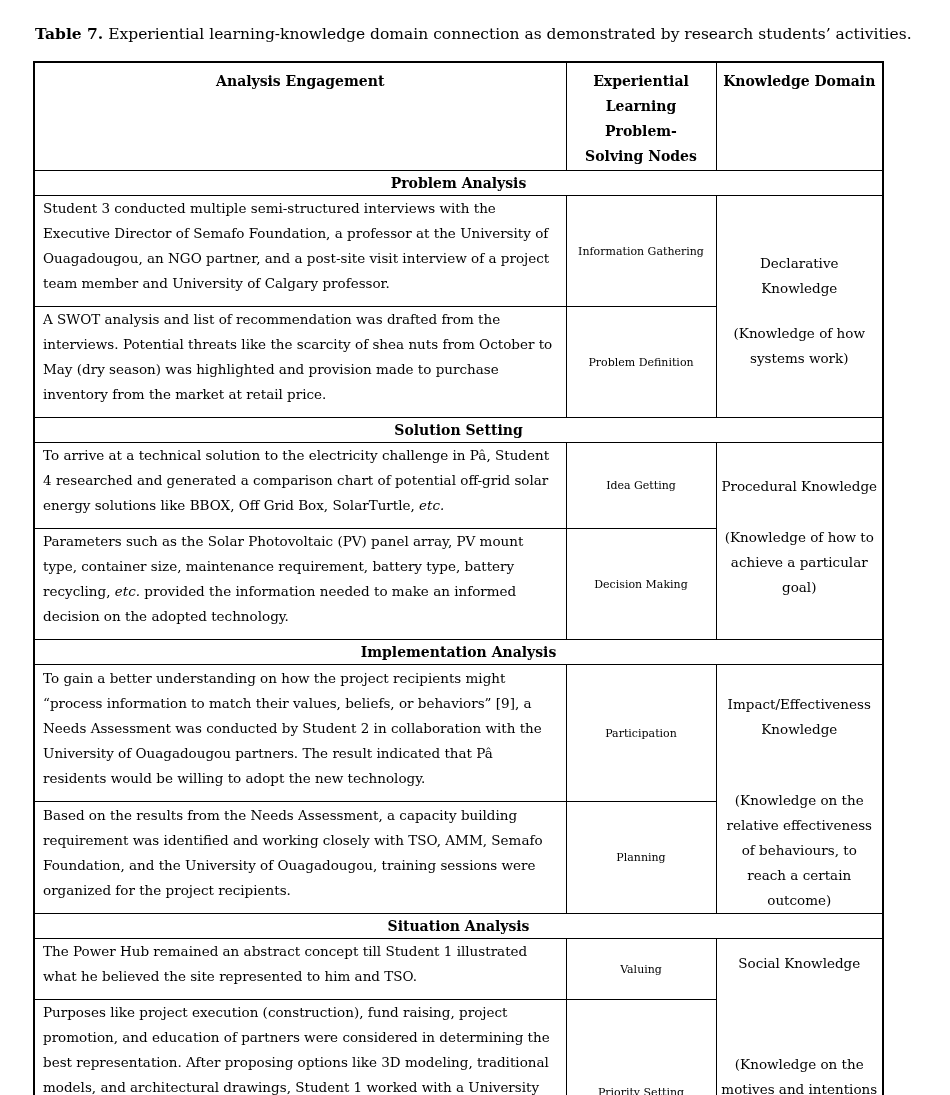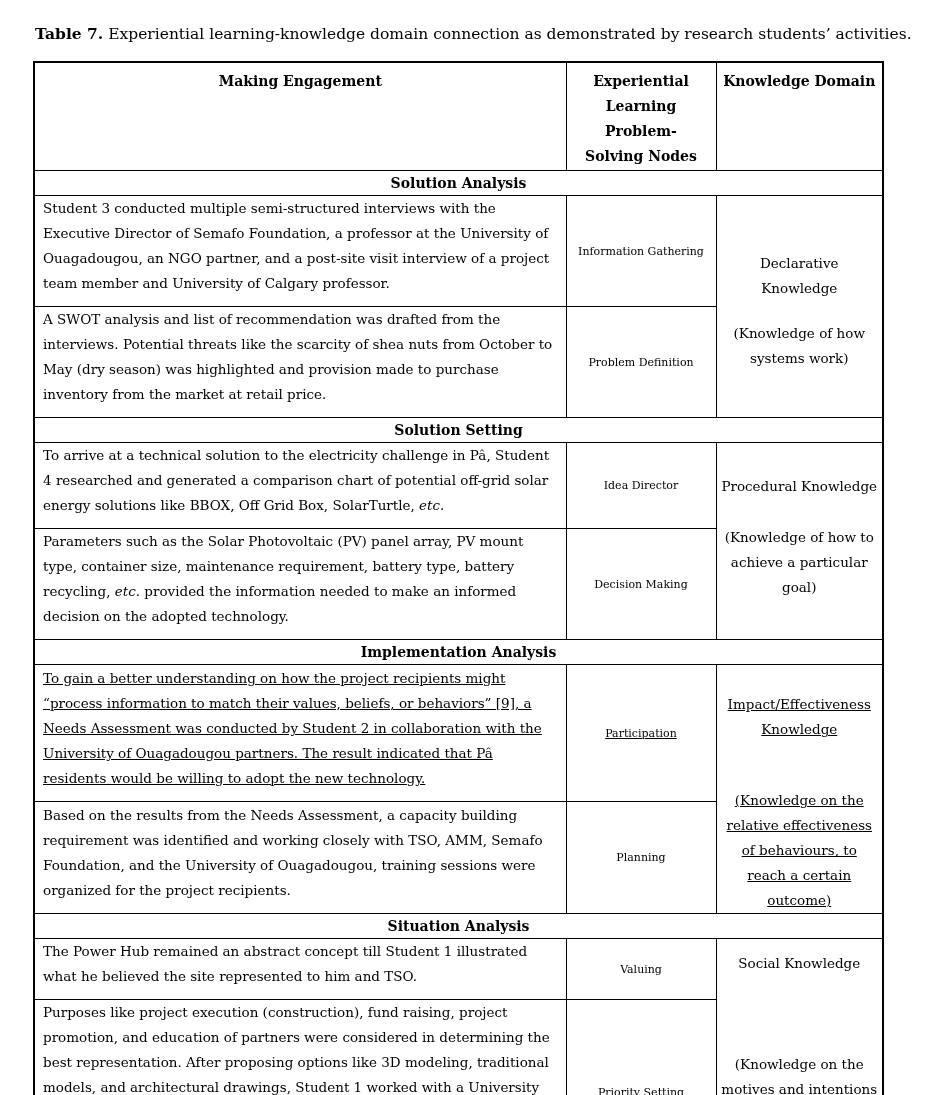--- a/index.html
+++ b/index.html
@@ -76,21 +76,21 @@
   .know-inner { display:flex; flex-direction:column; align-items:center; }
   .k1 .know-inner { padding-top:55px; row-gap:20px; }
   .k2 .know-inner { padding-top:31px; row-gap:26px;justify-content:center; }
   .k3 .know-inner { padding-top:27px; row-gap:46px; }
   .k4 .know-inner { padding-top:12px; row-gap:76px; }
 
   tr.rh-102 { height:102px; }
   tr.rh-100 { height:100px; }
   tr.rh-72  { height:72px;  }
   tr.rh-110 { height:110px; }
-  tr.rh-124 { height:124px;text-decoration:underline; }
+  tr.rh-124 { height:124px; }
   tr.rh-103 { height:103px; }
   tr.rh-50  { height:50px;  }
   tr.rh-177 { height:177px; }
 
   em { font-style:italic; }
 </style>
 </head>
 <body>
 
 <div class="page">
@@ -101,29 +101,29 @@
 
   <table class="main">
     <colgroup>
       <col style="width:532px">
       <col style="width:150px">
       <col style="width:167px">
     </colgroup>
 
     <tbody>
         <tr class="hdr-row">
-      <td class="hdr">Making Engagement</td>
+      <td class="hdr">Analysis Engagement</td>
       <td class="hdr">Experiential
 Learning Problem-
 Solving Nodes</td>
       <td class="hdr">Knowledge Domain</td>
     </tr>
 
     <tr class="sec-row">
-      <td class="section" colspan="3">Solution Analysis</td>
+      <td class="section" colspan="3">Problem Analysis</td>
     </tr>
     <tr class="rh-102">
       <td class="eng"><span>Student 3 conducted multiple semi-structured interviews with the Executive Director of Semafo Foundation, a professor at the University of Ouagadougou, an NGO partner, and a post-site visit interview of a project team member and University of Calgary professor.</span></td>
       <td class="node">Information Gathering</td>
       <td class="know k1" rowspan="2">
         <div class="know-inner">
           <div>Declarative Knowledge</div>
           <div>(Knowledge of how systems work)</div>
         </div>
       </td>
@@ -131,21 +131,21 @@
     <tr class="rh-100">
       <td class="eng"><span>A SWOT analysis and list of recommendation was drafted from the interviews. Potential threats like the scarcity of shea nuts from October to May (dry season) was highlighted and provision made to purchase inventory from the market at retail price.</span></td>
       <td class="node">Problem Definition</td>
     </tr>
 
     <tr class="sec-row">
       <td class="section" colspan="3">Solution Setting</td>
     </tr>
     <tr class="rh-72">
       <td class="eng"><span>To arrive at a technical solution to the electricity challenge in Pâ, Student 4 researched and generated a comparison chart of potential off-grid solar energy solutions like BBOX, Off Grid Box, SolarTurtle, </span><em>etc.</em></td>
-      <td class="node">Idea Director</td>
+      <td class="node">Idea Getting</td>
       <td class="know k2" rowspan="2">
         <div class="know-inner">
           <div>Procedural Knowledge</div>
           <div>(Knowledge of how to achieve a particular goal)</div>
         </div>
       </td>
     </tr>
     <tr class="rh-110">
       <td class="eng"><span>Parameters such as the Solar Photovoltaic (PV) panel array, PV mount type, container size, maintenance requirement, battery type, battery recycling, </span><em>etc.</em><span> provided the information needed to make an informed decision on the adopted technology.</span></td>
       <td class="node">Decision Making</td>

